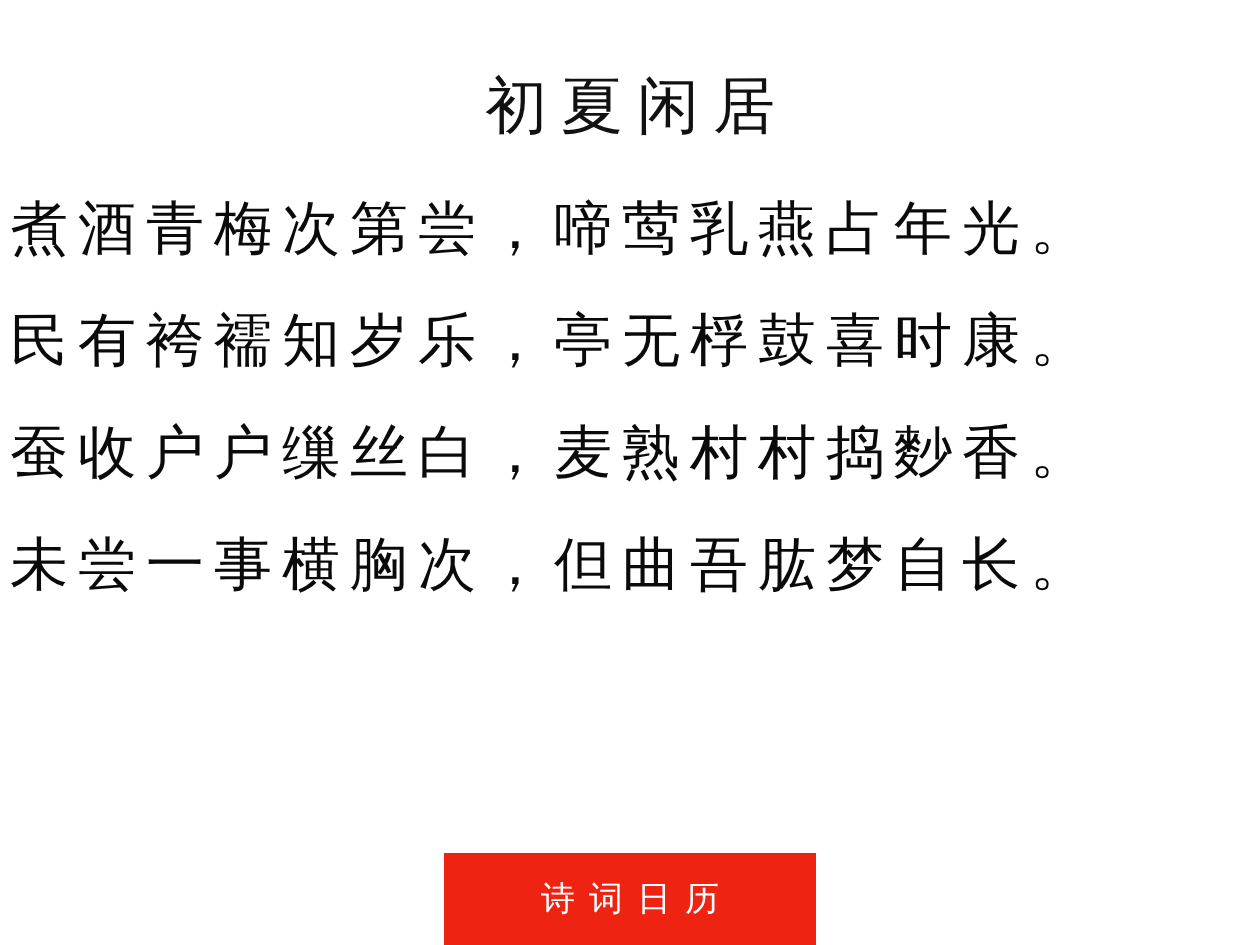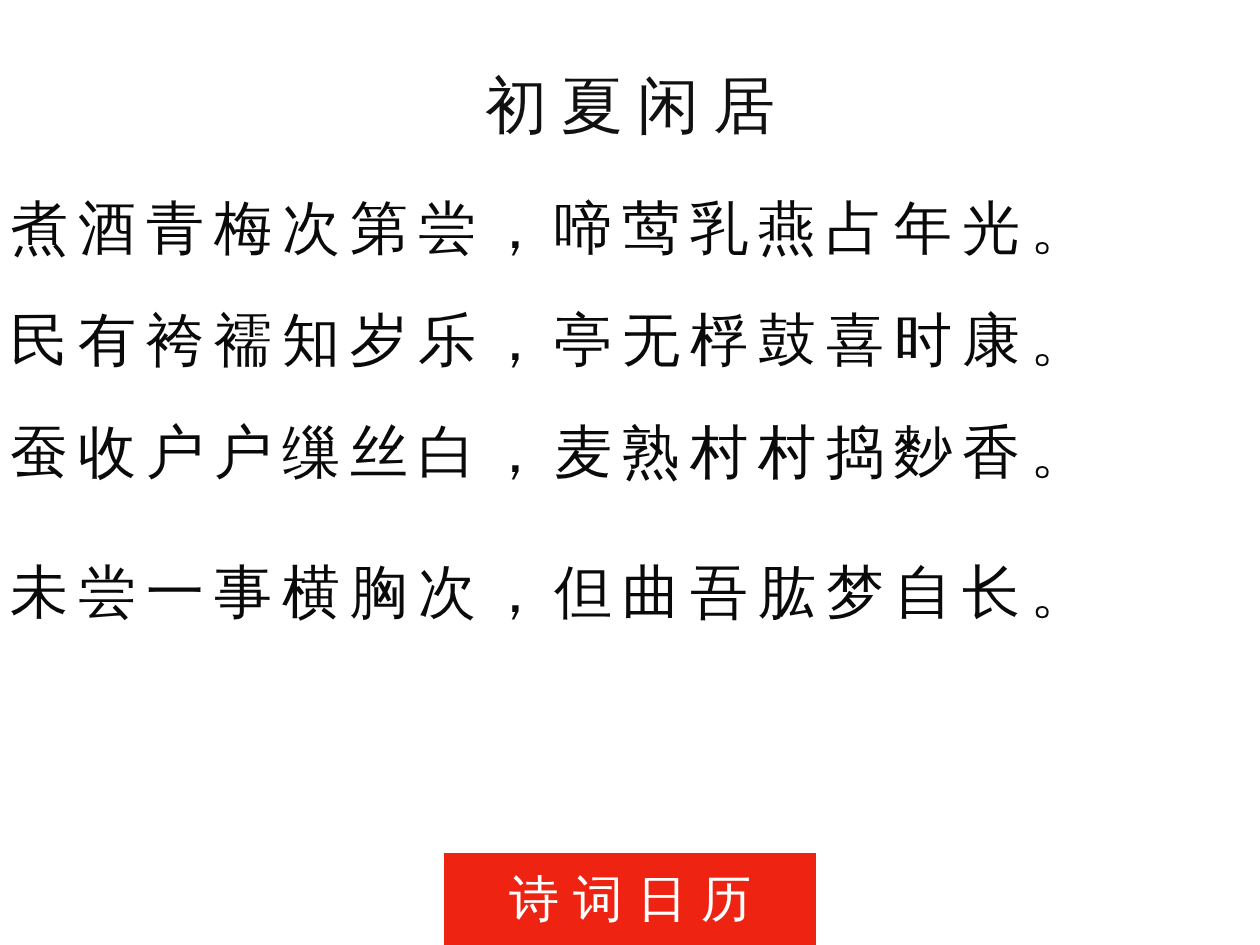--- a/index.html
+++ b/index.html
@@ -54,37 +54,36 @@
     font-size: 58px;
     line-height: 1.0;
     margin-bottom: 54px;
     letter-spacing: 10px;
     text-indent: 10px;
     color: #0a0a0a;
     white-space: nowrap;
   }
   .poem-line:last-child {
     margin-bottom: 0;
-    margin-top: 28px;
   }
   .brand-banner {
     position: absolute;
     left: 50%;
     transform: translateX(-50%);
     bottom: 0;
     width: 372px;
     height: 92px;
     background: #ee2312;
     display: flex;
     align-items: center;
     justify-content: center;
   }
   .brand-text {
     color: #ffffff;
-    font-size: 50px;
+    font-size: 34px;
     letter-spacing: 14px;
     text-indent: 14px;
     line-height: 1;
     white-space: nowrap;
   }
 </style>
 </head>
 <body>
 
 <div class="poem-card">

